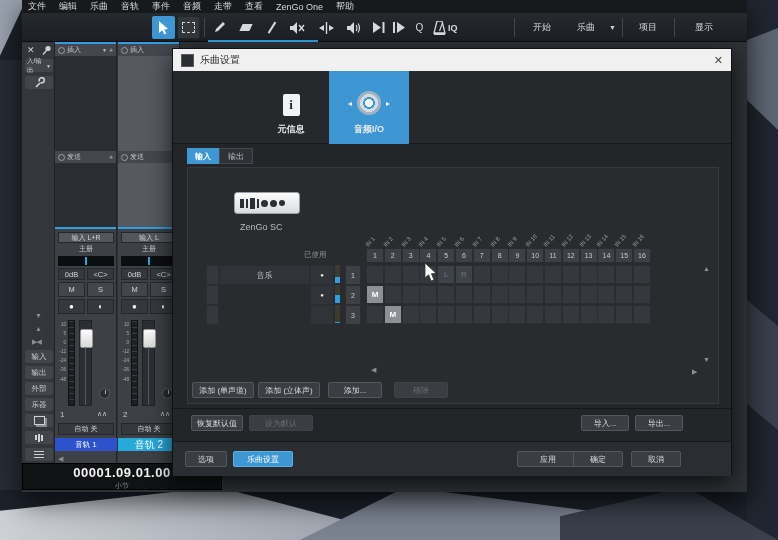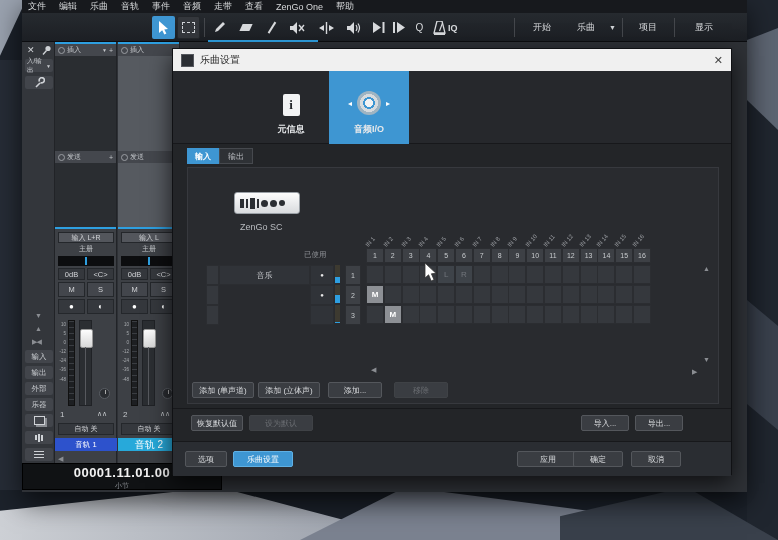--- a/index.html
+++ b/index.html
@@ -345,21 +345,21 @@
       <div class="abs cell ctr" style="left:3px;top:381px;width:56px;height:12px;">
           <span style="font-size:7px;">自动 关</span>
         </div>
       <div class="abs ctr" style="left:0;top:396px;width:62px;height:13px;background:#27a9da;">
         <span style="font-size:10px;color:#fff;">音轨 2</span>
       </div>
     </div>
 
     <div class="abs" style="left:0;top:463px;width:200px;height:27px;background:#101214;border:1px solid #000;">
       <div class="ctr" style="height:17px;">
-        <span style="font-size:13px;font-weight:bold;color:#f2f2f2;letter-spacing:.5px;">00001.11.01.00</span>
+        <span style="font-size:13px;font-weight:bold;color:#f2f2f2;letter-spacing:.5px;">00001.09.01.00</span>
       </div>
       <div class="ctr" style="height:9px;">
         <span style="font-size:7px;color:#8a8d92;">小节</span>
       </div>
     </div>
   </div>
 
   <div id="dlg" class="abs">
     <div id="dlg-title" class="abs">
       <div style="width:11px;height:11px;background:#2b2e33;border:1px solid #55585e;"></div>

